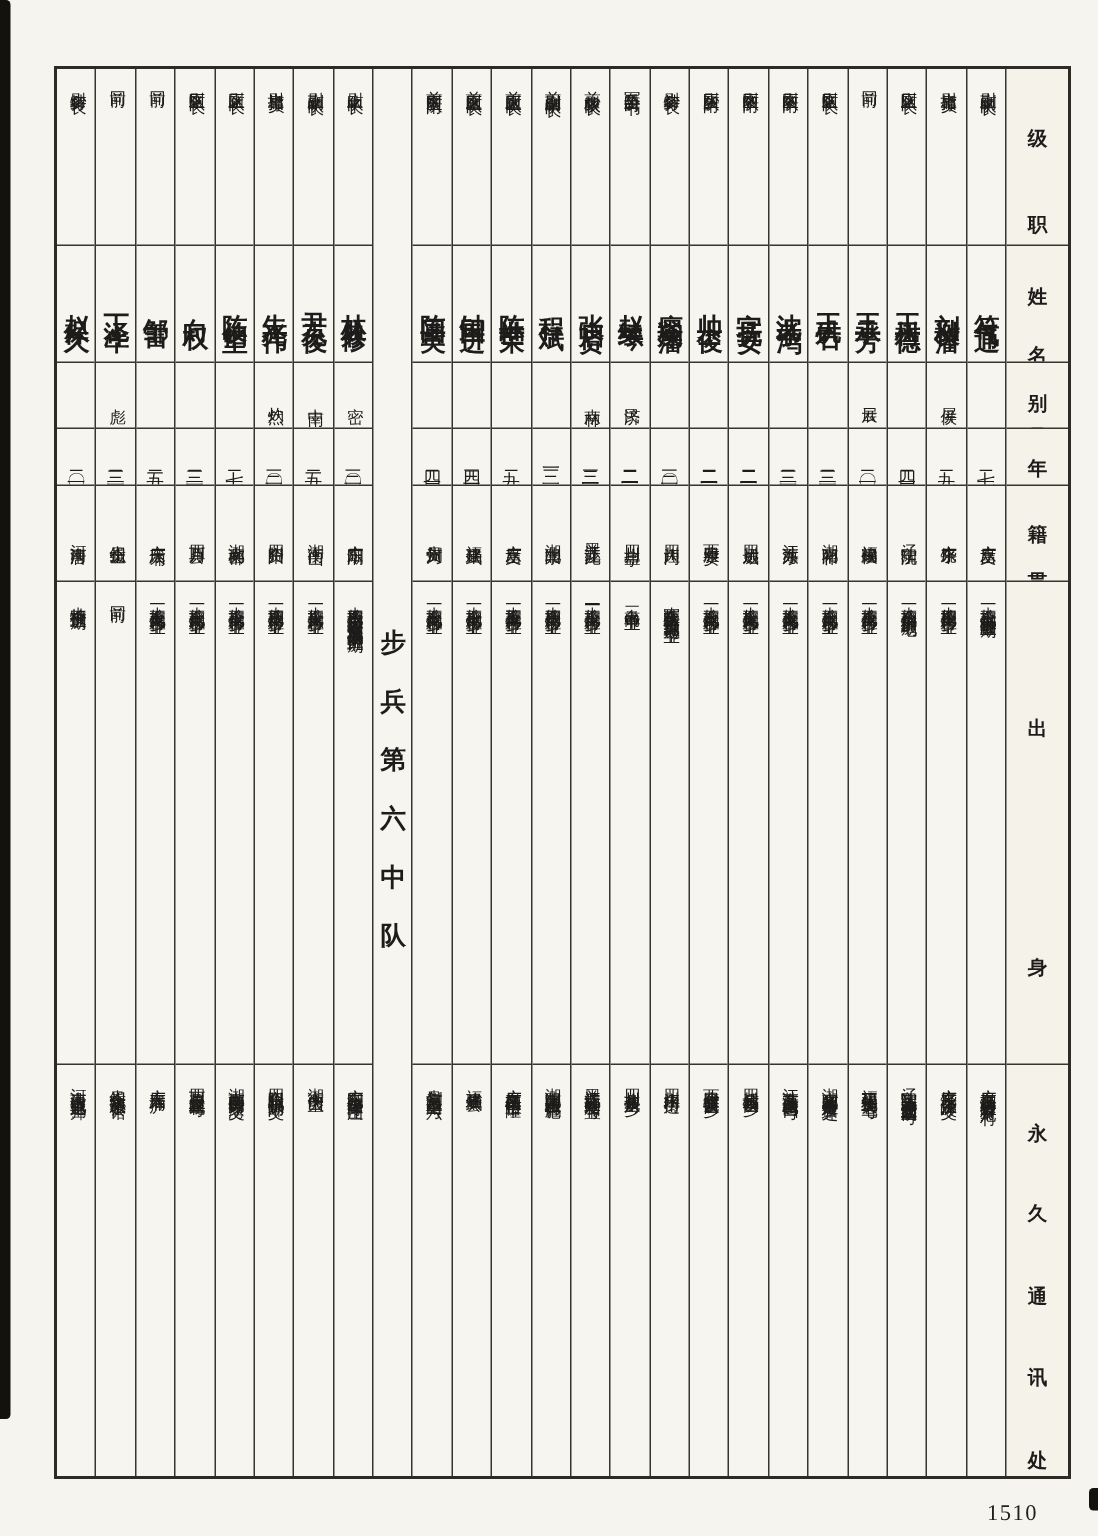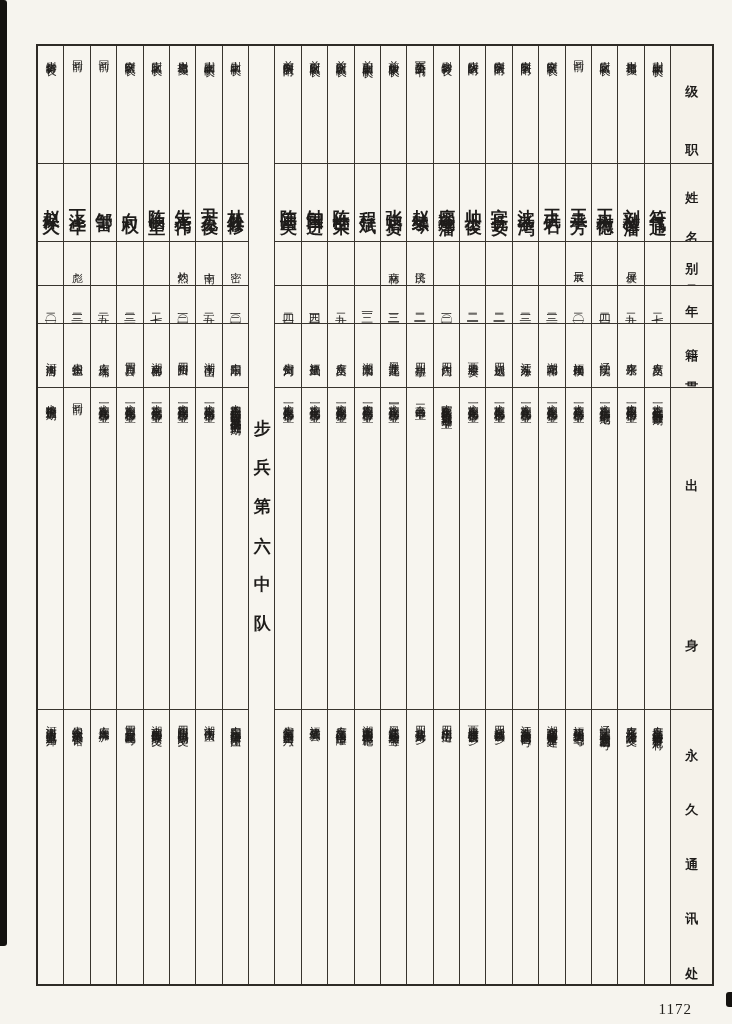--- a/index.html
+++ b/index.html
@@ -629,14 +629,14 @@
         </div>
     <div class="cell background">
           <span>本校特训班三期</span>
         </div>
     <div class="cell address">
           <span>河南唐河上屯镇赵基邦</span>
         </div>
   </div>
     </div>
 
-  <div class="page-number">1172</div>
+  <div class="page-number">1510</div>
 </div>
 
 </body></html>

